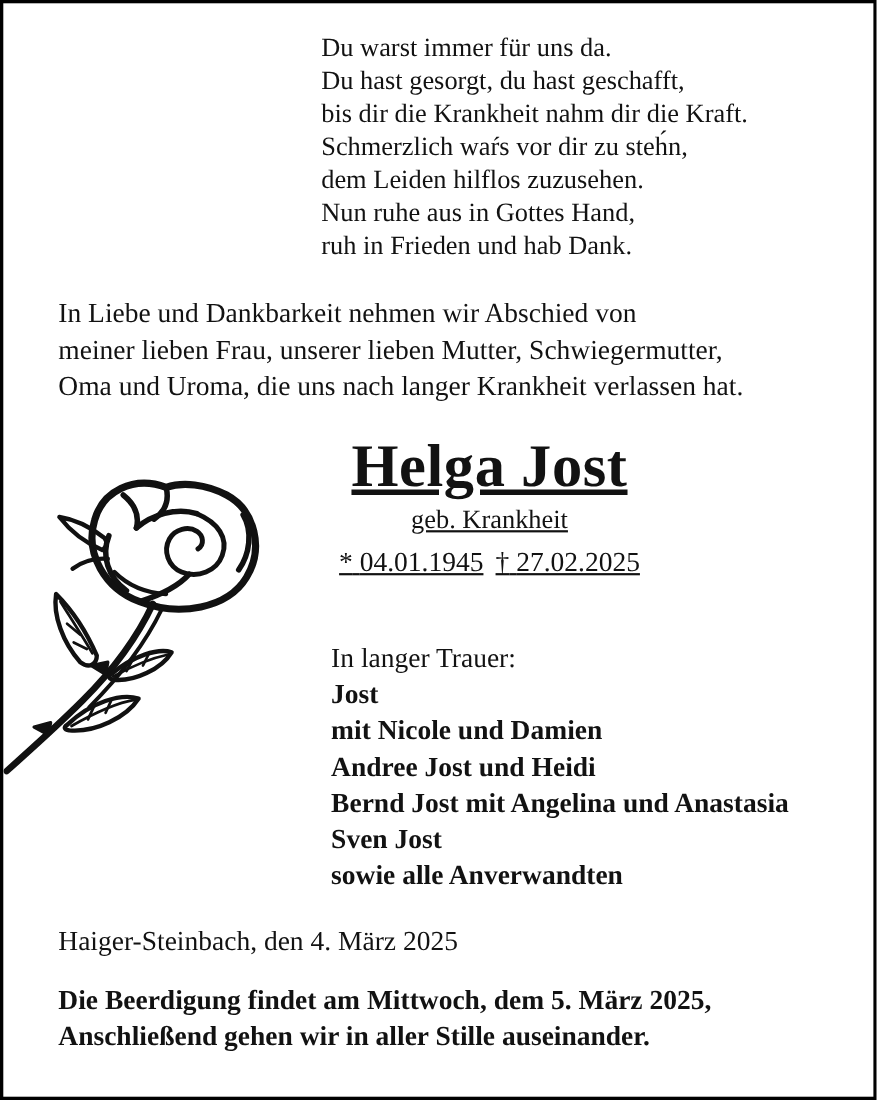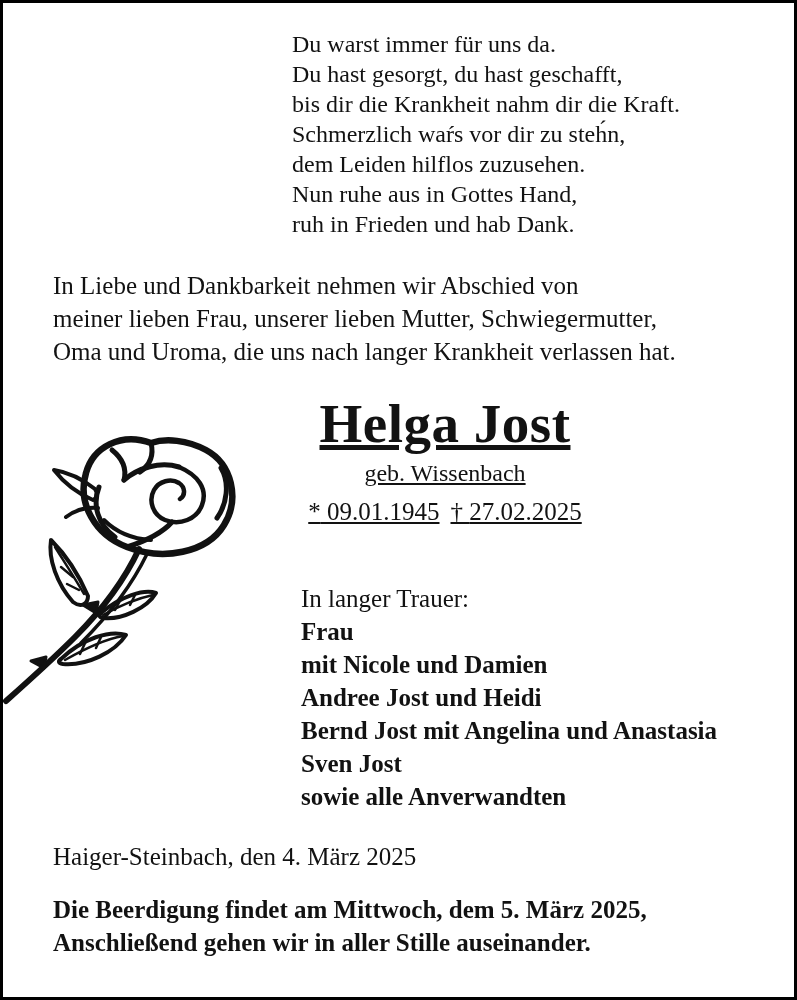--- a/index.html
+++ b/index.html
@@ -74,23 +74,23 @@
   </div>
 
   <div class="abs intro">
     <div>In Liebe und Dankbarkeit nehmen wir Abschied von</div>
     <div>meiner lieben Frau, unserer lieben Mutter, Schwiegermutter,</div>
     <div>Oma und Uroma, die uns nach langer Krankheit verlassen hat.</div>
   </div>
 
   <div class="abs name-block">
     <h1 class="deceased-name">Helga Jost</h1>
-    <div class="maiden-name">geb. Wissenbach</div>
+    <div class="maiden-name">geb. Krankheit</div>
     <div class="dates">
-      <span class="birth-part"><span>*</span> <span>09.01.1945</span></span><span class="death-part"><span>†</span> <span>27.02.2025</span></span>
+      <span class="birth-part"><span>*</span> <span>04.01.1945</span></span><span class="death-part"><span>†</span> <span>27.02.2025</span></span>
     </div>
   </div>
 
   <svg class="abs rose" viewBox="0 0 256 282" aria-hidden="true">
     <g fill="none" stroke="#111111" stroke-linecap="round" stroke-linejoin="round">
 
       <path stroke-width="6.5" d="M148,16 C118,5 90,20 83,46 C74,76 92,108 124,120 C160,134 204,126 221,98 C237,72 229,37 203,23 C184,13 163,11 148,16"></path>
 
       <path stroke-width="5" d="M148,16 C151,28 147,38 137,45"></path>
       <path stroke-width="5" d="M109,23 C119,31 124,41 121,53"></path>
@@ -121,21 +121,21 @@
       <path stroke-width="2.5" d="M112,183 L118,172 M127,178 L132,168"></path>
 
       <path stroke-width="4" d="M58,232 C80,211 107,203 123,208 C112,225 84,239 60,237 C55,236 55,234 58,232 Z"></path>
       <path stroke-width="2.5" d="M62,233 C83,221 103,212 120,209"></path>
       <path stroke-width="2.5" d="M77,227 L83,214 M93,221 L98,210"></path>
     </g>
   </svg>
 
   <div class="abs mourners">
     <div>In langer Trauer:</div>
-    <div class="mourner-name">Frau</div>
+    <div class="mourner-name">Jost</div>
     <div class="mourner-name">mit Nicole und Damien</div>
     <div class="mourner-name">Andree Jost und Heidi</div>
     <div class="mourner-name">Bernd Jost mit Angelina und Anastasia</div>
     <div class="mourner-name">Sven Jost</div>
     <div class="mourner-name">sowie alle Anverwandten</div>
   </div>
 
   <div class="abs place-date">Haiger-Steinbach, den 4. März 2025</div>
 
   <div class="abs funeral">

